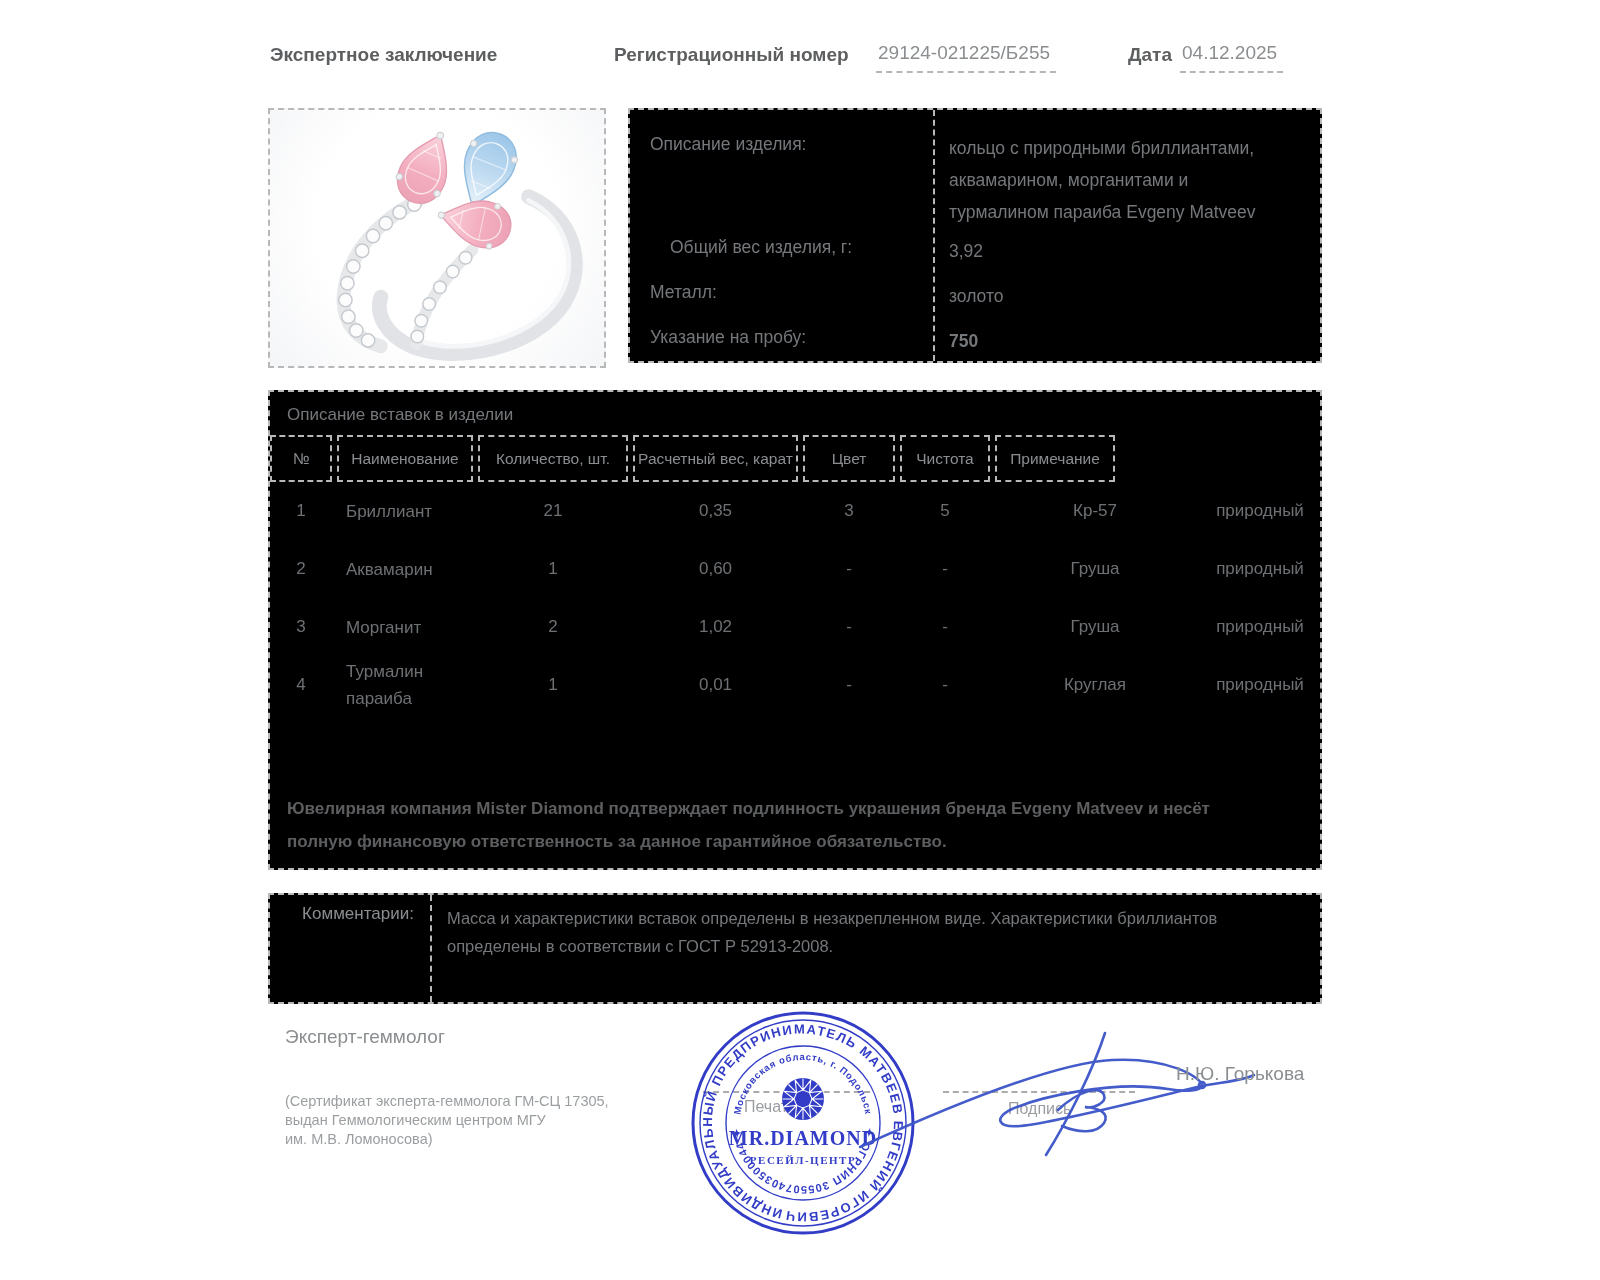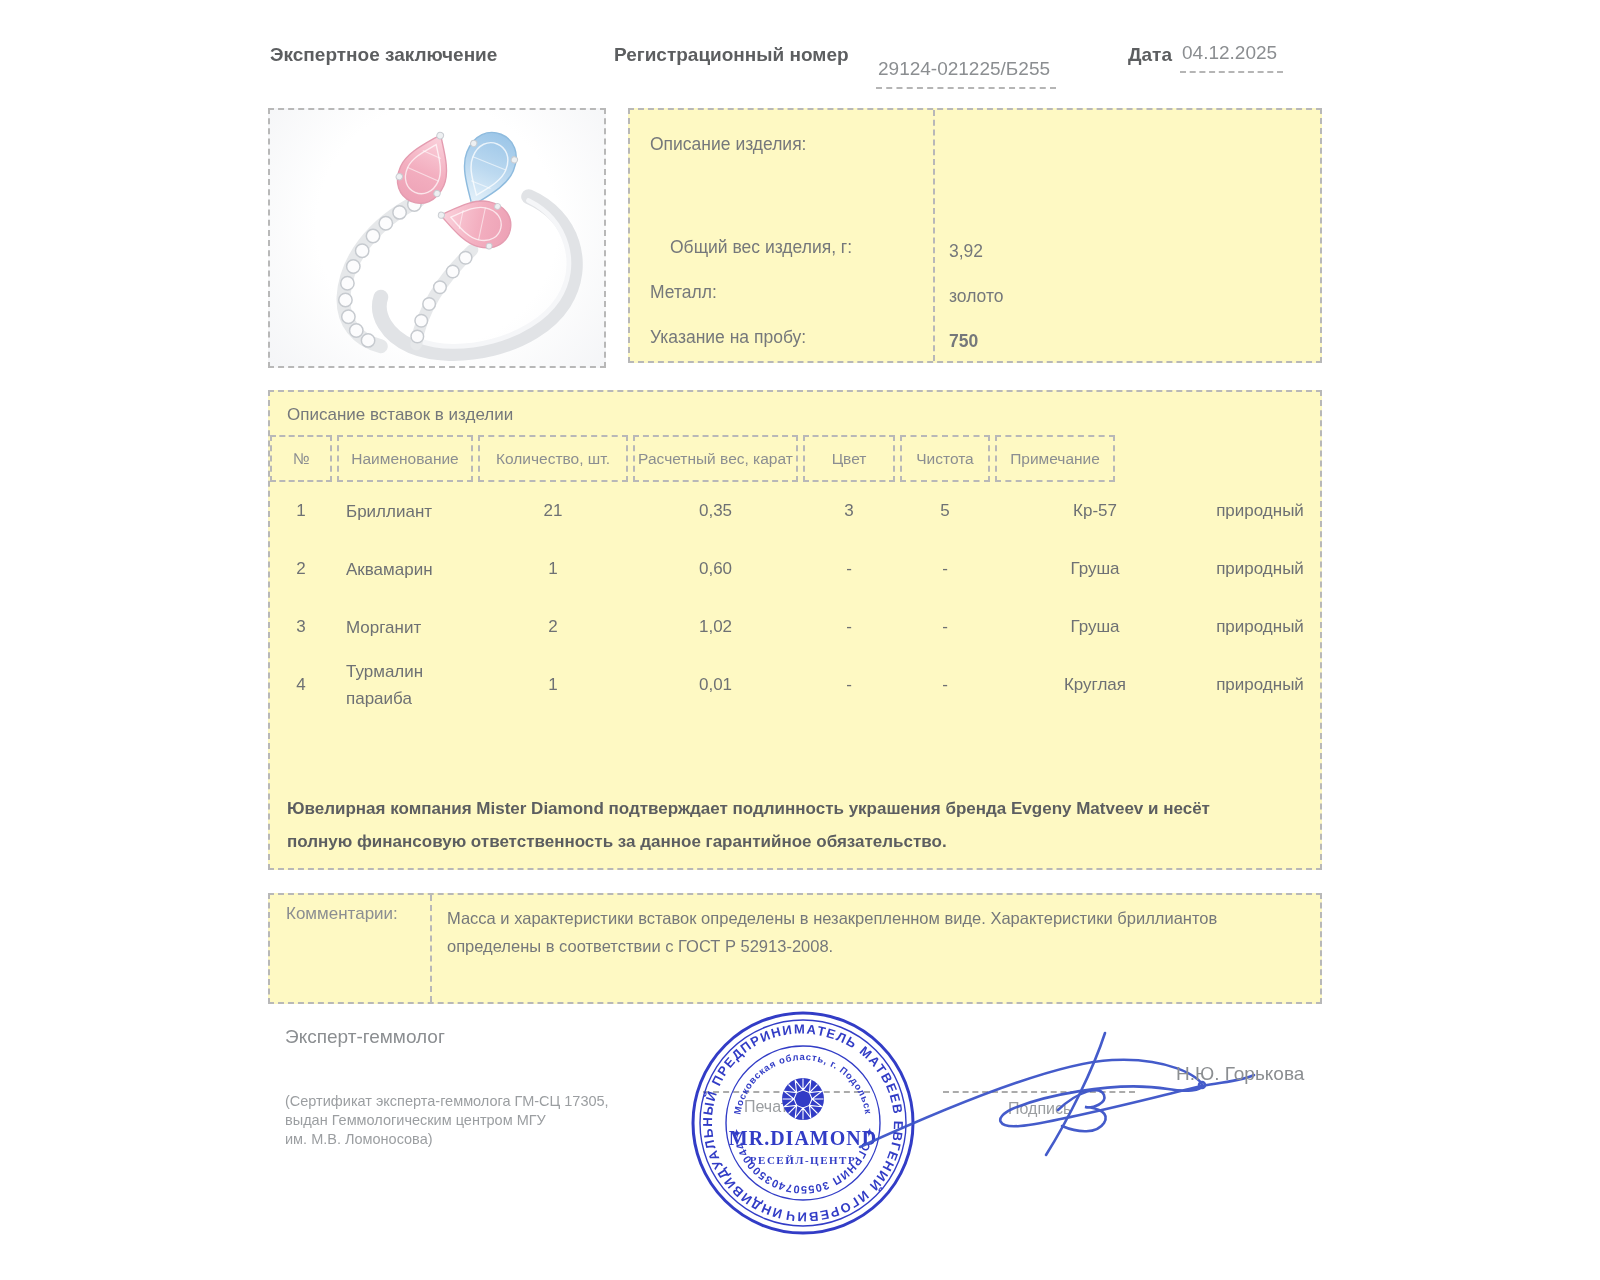--- a/index.html
+++ b/index.html
@@ -6,21 +6,21 @@
   body { background:#ffffff; font-family:"Liberation Sans", sans-serif; }
   .doc { position:relative; width:1600px; height:1280px; background:#ffffff; overflow:hidden; }
 
   .abs { position:absolute; }
 
   
   .hdr-bold { font-size:19px; font-weight:700; color:#5c5e60; }
   .hdr-val { font-size:19px; color:#8b8e91; border-bottom:2px dashed #b5b5b5; padding:0 6px 7px 2px; }
 
   
-  .panel { position:absolute; border:2px dashed #b8b8b8; background:#fef9c3; }
+  .panel { position:absolute; border:2px dashed #b8b8b8; background:#000000; }
 
   
   .photo-panel { left:268px; top:108px; width:338px; height:260px;
     background:radial-gradient(circle at 50% 45%, #ffffff 55%, #f4f5f7 100%); }
 
   
   .desc-panel { left:628px; top:108px; width:694px; height:255px; }
   .desc-divider { position:absolute; left:303px; top:0; bottom:0; border-left:2px dashed #b8b8b8; }
   .d-label { position:absolute; left:20px; font-size:17.5px; color:#75787b; }
   .d-value { position:absolute; left:319px; width:312px; font-size:17.5px; line-height:32px; color:#75787b; }
@@ -34,42 +34,42 @@
   .trow { display:flex; gap:5px; min-height:58px; align-items:center; }
   .td { font-size:17px; color:#6e7174; text-align:center; }
   .c0{width:62px}.c1{width:136px}.c2{width:150px}.c3{width:165px}.c4{width:92px}.c5{width:90px}.c6{width:200px}.c7{width:120px}
   .td.c1 { text-align:left; padding:0 20px 0 9px; line-height:27px; }
   .statement { position:absolute; left:17px; top:400px; max-width:980px; font-size:17px; font-weight:700;
                line-height:33px; color:#5c5e60; }
 
   
   .com-panel { left:268px; top:893px; width:1054px; height:111px; display:flex; }
   .com-label { width:162px; border-right:2px dashed #b8b8b8; padding:9px 0 0 16px;
-               font-size:17px; color:#8b8e91; }
+               font-size:17px; color:#8b8e91;text-align:center; }
   .com-text { width:860px; padding:9px 0 0 15px; font-size:16.5px; line-height:28px; color:#75787b; }
 
   
   .exp-title { left:285px; top:1026px; font-size:19px; color:#8b8e91; }
   .exp-cert { left:285px; top:1058px; font-size:14.5px; line-height:19px; color:#9b9ea1; }
   .sig-line { border-top:2px dashed #ababab; height:0; z-index:1; }
   .line-label { font-size:16px; color:#9b9ea1; z-index:1; }
   .exp-name { left:1176px; top:1063px; font-size:19px; color:#8b8e91; z-index:6; }
   .stamp { left:689px; top:1009px; z-index:4; opacity:.96; }
   .signature { left:850px; top:1015px; z-index:5; }
   .stamp text { font-family:"Liberation Sans", sans-serif; }
   .stamp .serif { font-family:"Liberation Serif", serif; }
 </style>
 </head>
 <body>
 
 <div class="doc">
 
   <div class="abs hdr-bold" style="left:270px; top:44px;">Экспертное заключение</div>
   <div class="abs hdr-bold" style="left:614px; top:44px;">Регистрационный номер</div>
-  <div class="abs hdr-val" style="left:876px; top:58px;">29124-021225/Б255</div>
+  <div class="abs hdr-val" style="left:876px; top:42px;">29124-021225/Б255</div>
   <div class="abs hdr-bold" style="left:1128px; top:44px;">Дата</div>
   <div class="abs hdr-val" style="left:1180px; top:42px;">04.12.2025</div>
 
   <div class="panel photo-panel">
     <svg width="334" height="256" viewBox="0 0 338 260">
       <defs>
         <linearGradient id="gPink" x1="0" y1="0" x2="0" y2="1">
           <stop offset="0" stop-color="#fbd3dd"></stop>
             <stop offset=".55" stop-color="#f3afc0"></stop>
             <stop offset="1" stop-color="#eda2b6"></stop>
@@ -133,20 +133,21 @@
         <circle cx="0" cy="-35" r="3.2" fill="#eef0f2" stroke="#c9cdd2"></circle>
           <circle cx="-21" cy="20" r="3" fill="#eef0f2" stroke="#c9cdd2"></circle>
           <circle cx="21" cy="20" r="3" fill="#eef0f2" stroke="#c9cdd2"></circle>
       </g>
     </svg>
   </div>
 
   <div class="panel desc-panel">
     <div class="desc-divider"></div>
     <div class="d-label" style="top:24px;">Описание изделия:</div>
+    <div class="d-value" style="top:22px;">кольцо с природными бриллиантами, аквамарином, морганитами и турмалином параиба Evgeny Matveev</div>
     <div class="d-label" style="top:127px;margin-left:20px;">Общий вес изделия, г:</div>
     <div class="d-value" style="top:125px;">3,92</div>
     <div class="d-label" style="top:172px;">Металл:</div>
     <div class="d-value" style="top:170px;">золото</div>
     <div class="d-label" style="top:217px;">Указание на пробу:</div>
     <div class="d-value" style="top:215px;font-weight:bold;">750</div>
   </div>
 
   <div class="panel ins-panel">
     <div class="ins-title">Описание вставок в изделии</div>

